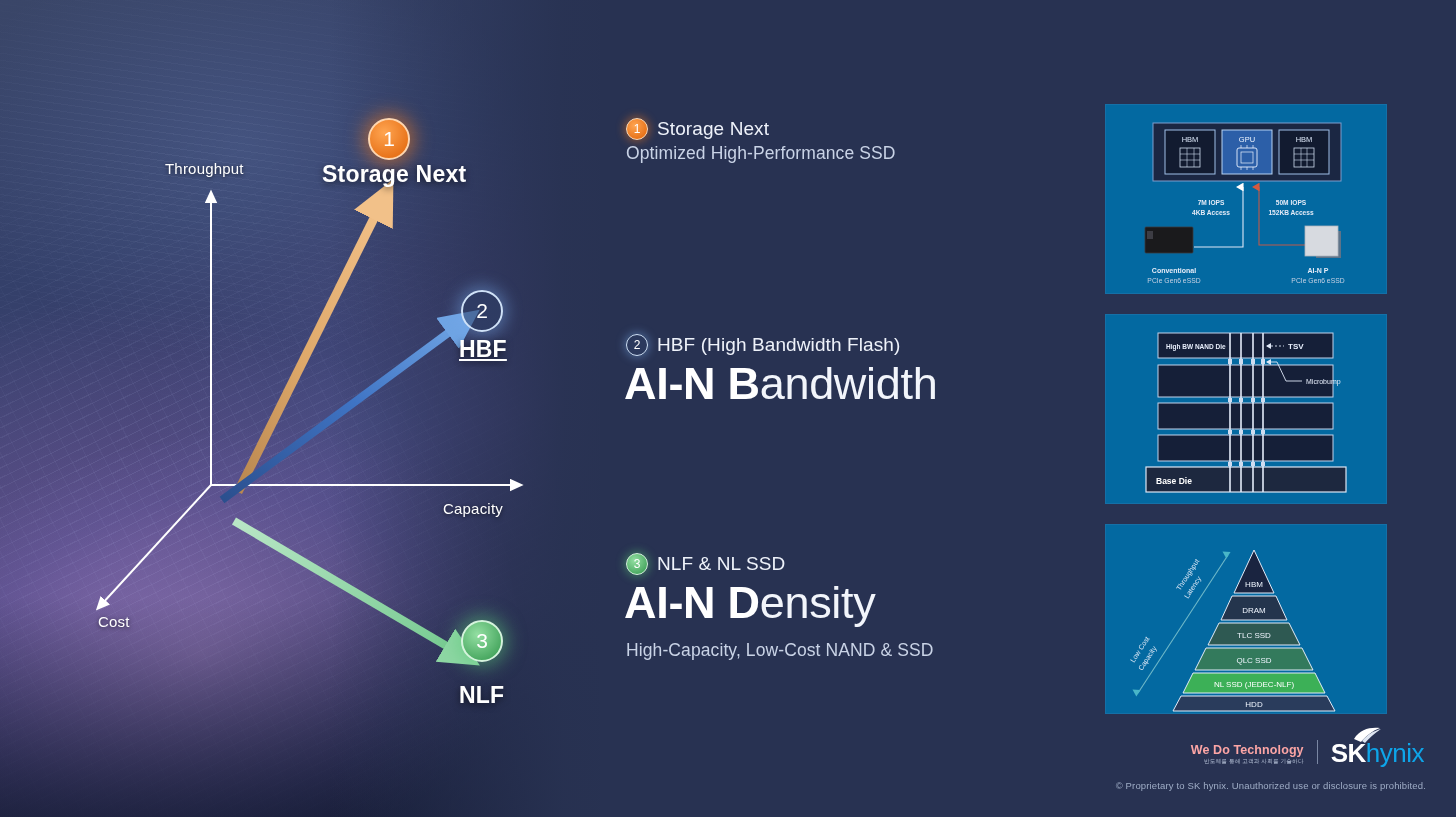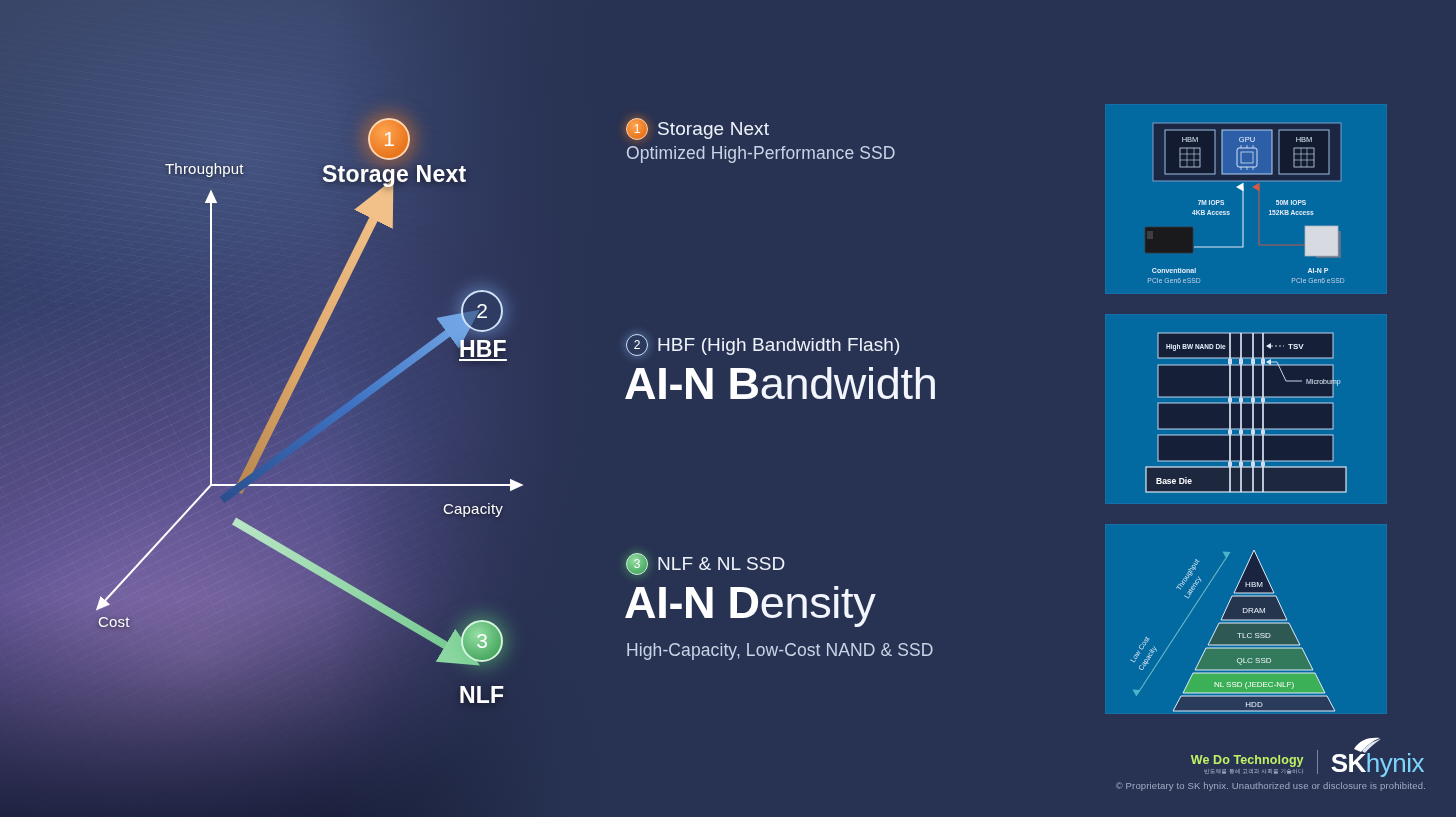--- a/index.html
+++ b/index.html
@@ -110,28 +110,28 @@
     background:#0369a1; border:1px solid rgba(120,150,200,.16); }
   #panel-1{ top:104px; }
   #panel-2{ top:314px; }
   #panel-3{ top:524px; }
   .panel svg{ display:block; width:282px; height:190px; }
 
   
   .footer{ position:absolute; right:30px; bottom:26px; text-align:right; }
   .brandrow{ display:flex; align-items:flex-end; justify-content:flex-end; gap:11px; }
   .wedo{ text-align:right; }
-  .wedo-main{ font-size:12.5px; font-weight:700; color:#bef264; letter-spacing:.1px; }
+  .wedo-main{ font-size:12.5px; font-weight:700; color:#fca5a5; letter-spacing:.1px; }
   .wedo-kr{ font-size:5.6px; color:#b5c0d6; letter-spacing:.2px; margin-top:1px; }
   .bar{ width:1px; height:24px; background:rgba(190,205,230,.55); margin:0 2px 2px 2px; }
   .sk-logo{ position:relative; font-size:26px; font-weight:700; color:#ffffff; line-height:1;
     letter-spacing:-.5px; padding-right:2px; }
-  .sk-logo .hy{ font-weight:400; color:#7dd3fc; }
+  .sk-logo .hy{ font-weight:400; color:#0ea5e9; }
   .sk-wing{ position:absolute; right:44px; top:-13px; width:30px; height:16px; }
-  .copyright{ font-size:9.5px; color:#9fadc6; margin-top:4px; letter-spacing:.15px; }
+  .copyright{ font-size:9.5px; color:#9fadc6; margin-top:14px; letter-spacing:.15px; }
 </style>
 </head>
 <body>
 
 <div id="stage">
 
   <div class="art-panel">
     <div class="art-lines"></div>
     <div class="art-lines2"></div>
     <div class="art-chipglow"></div>

